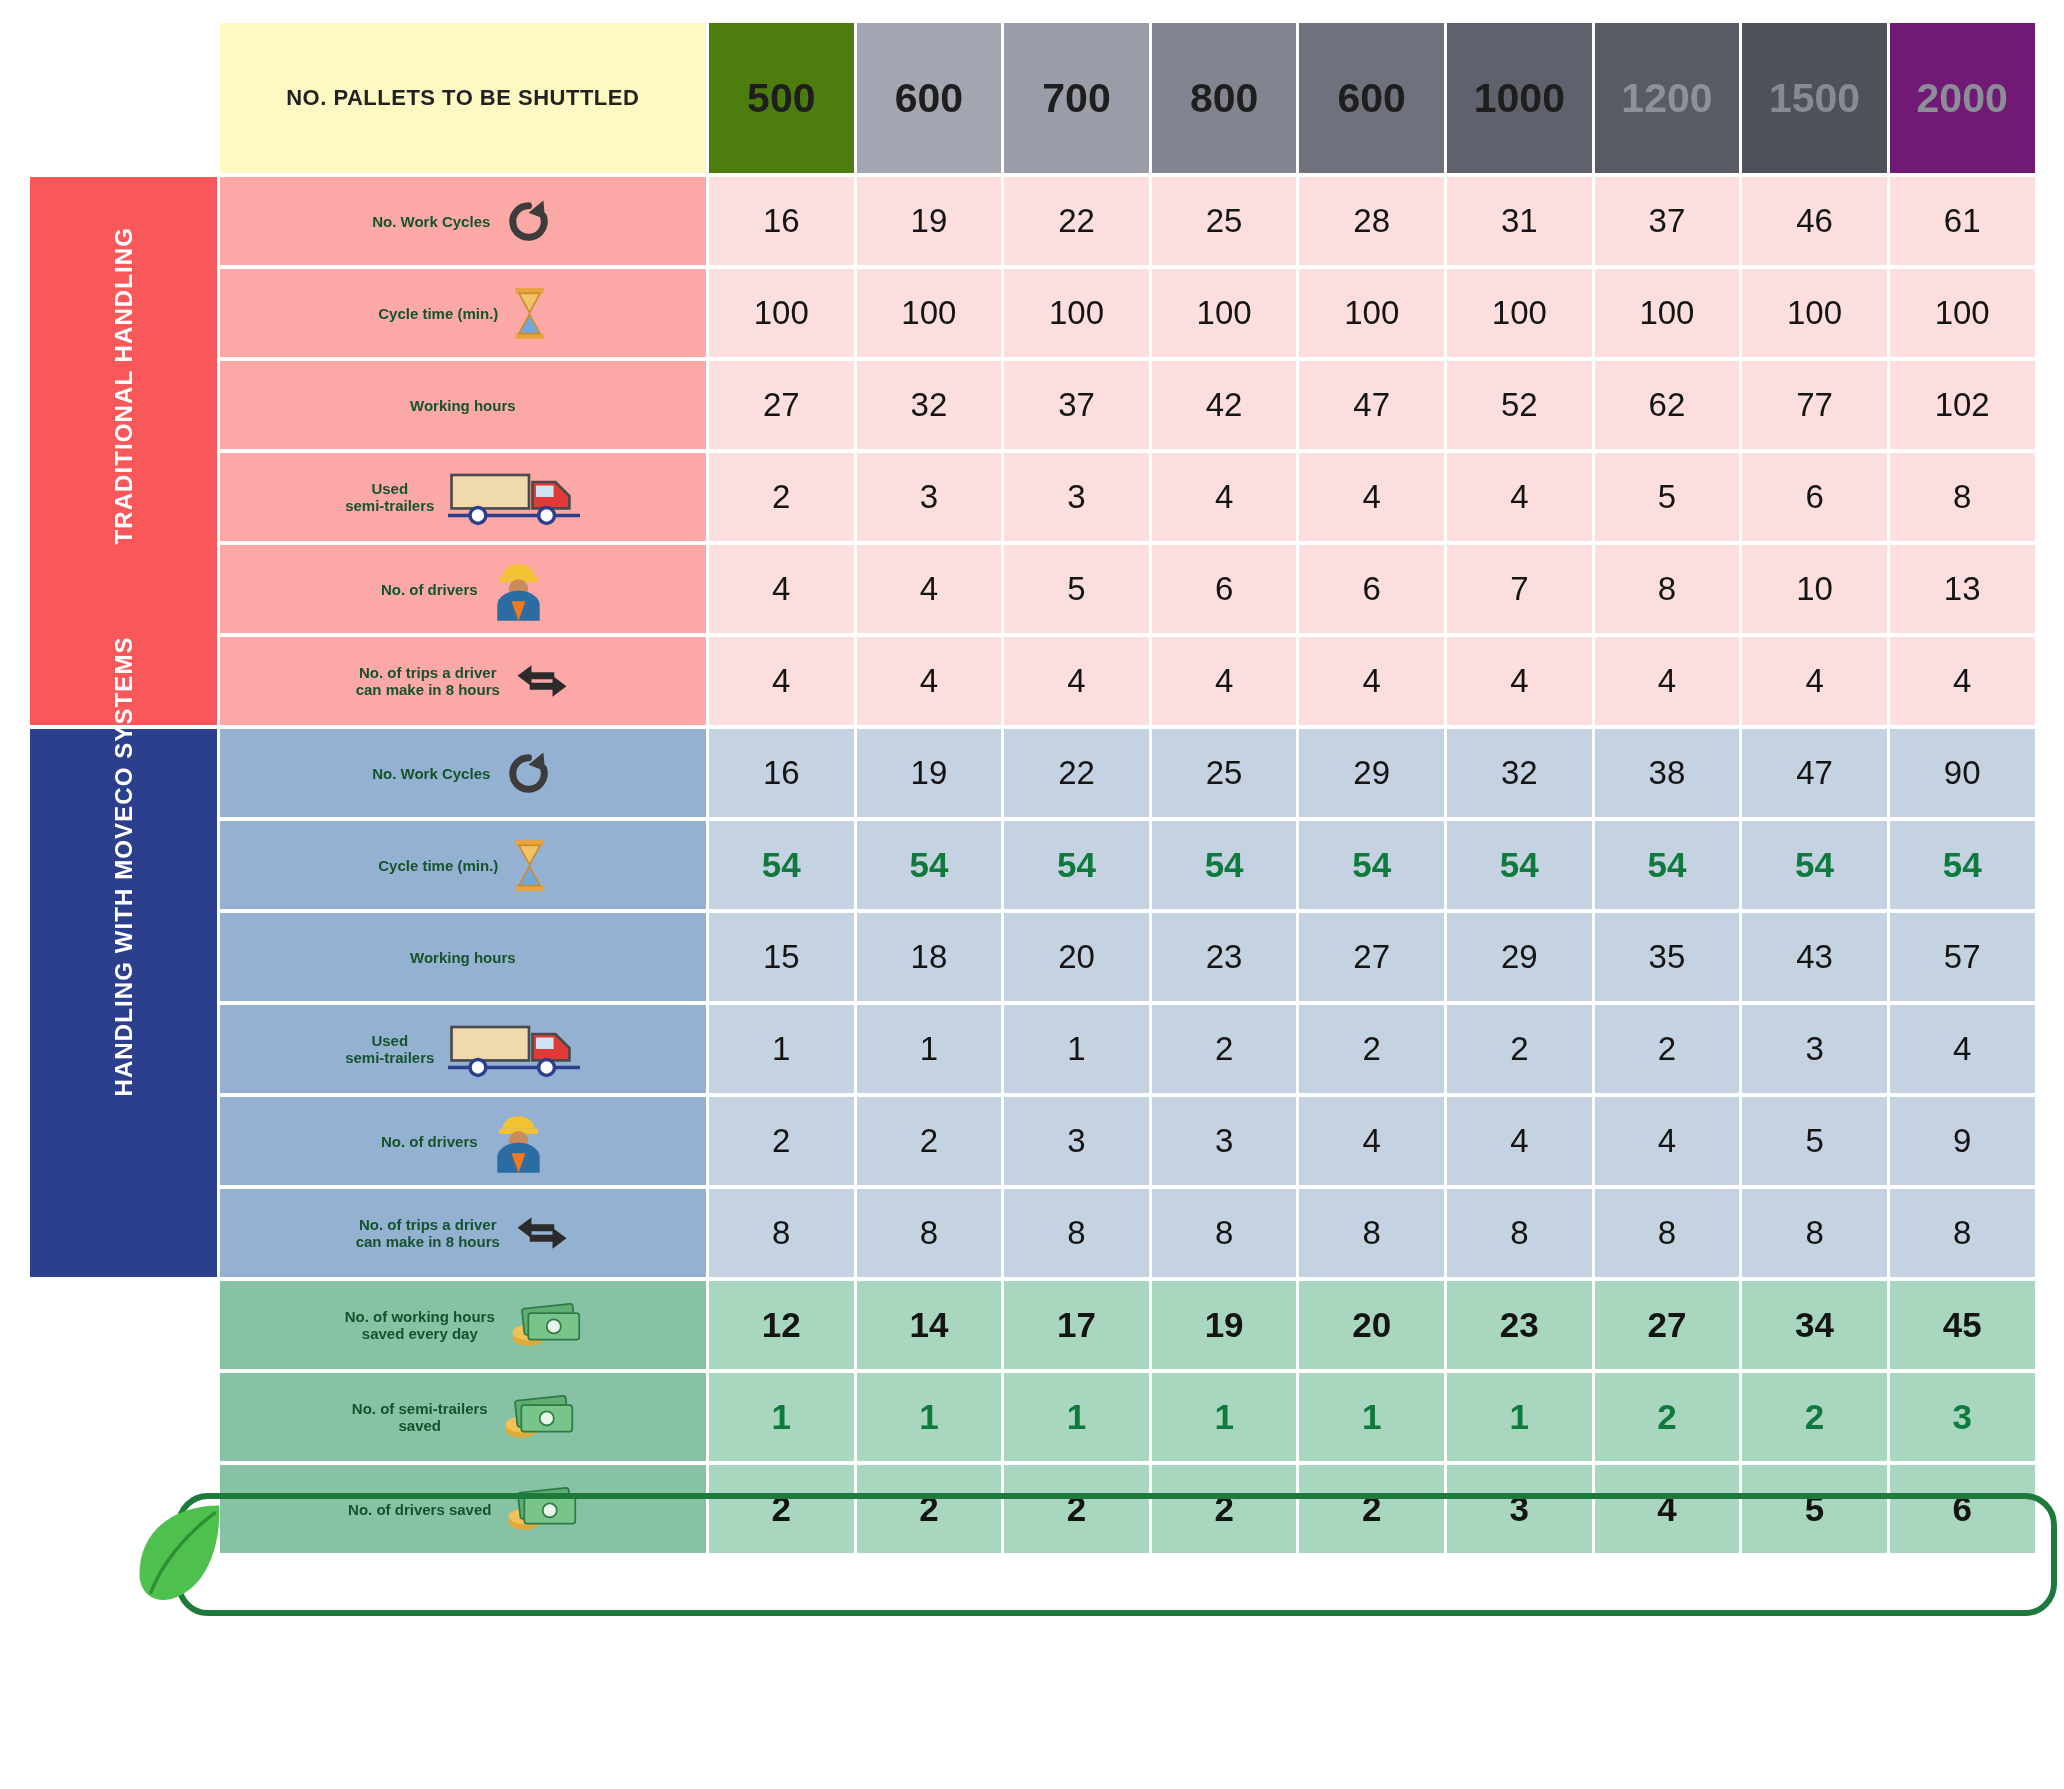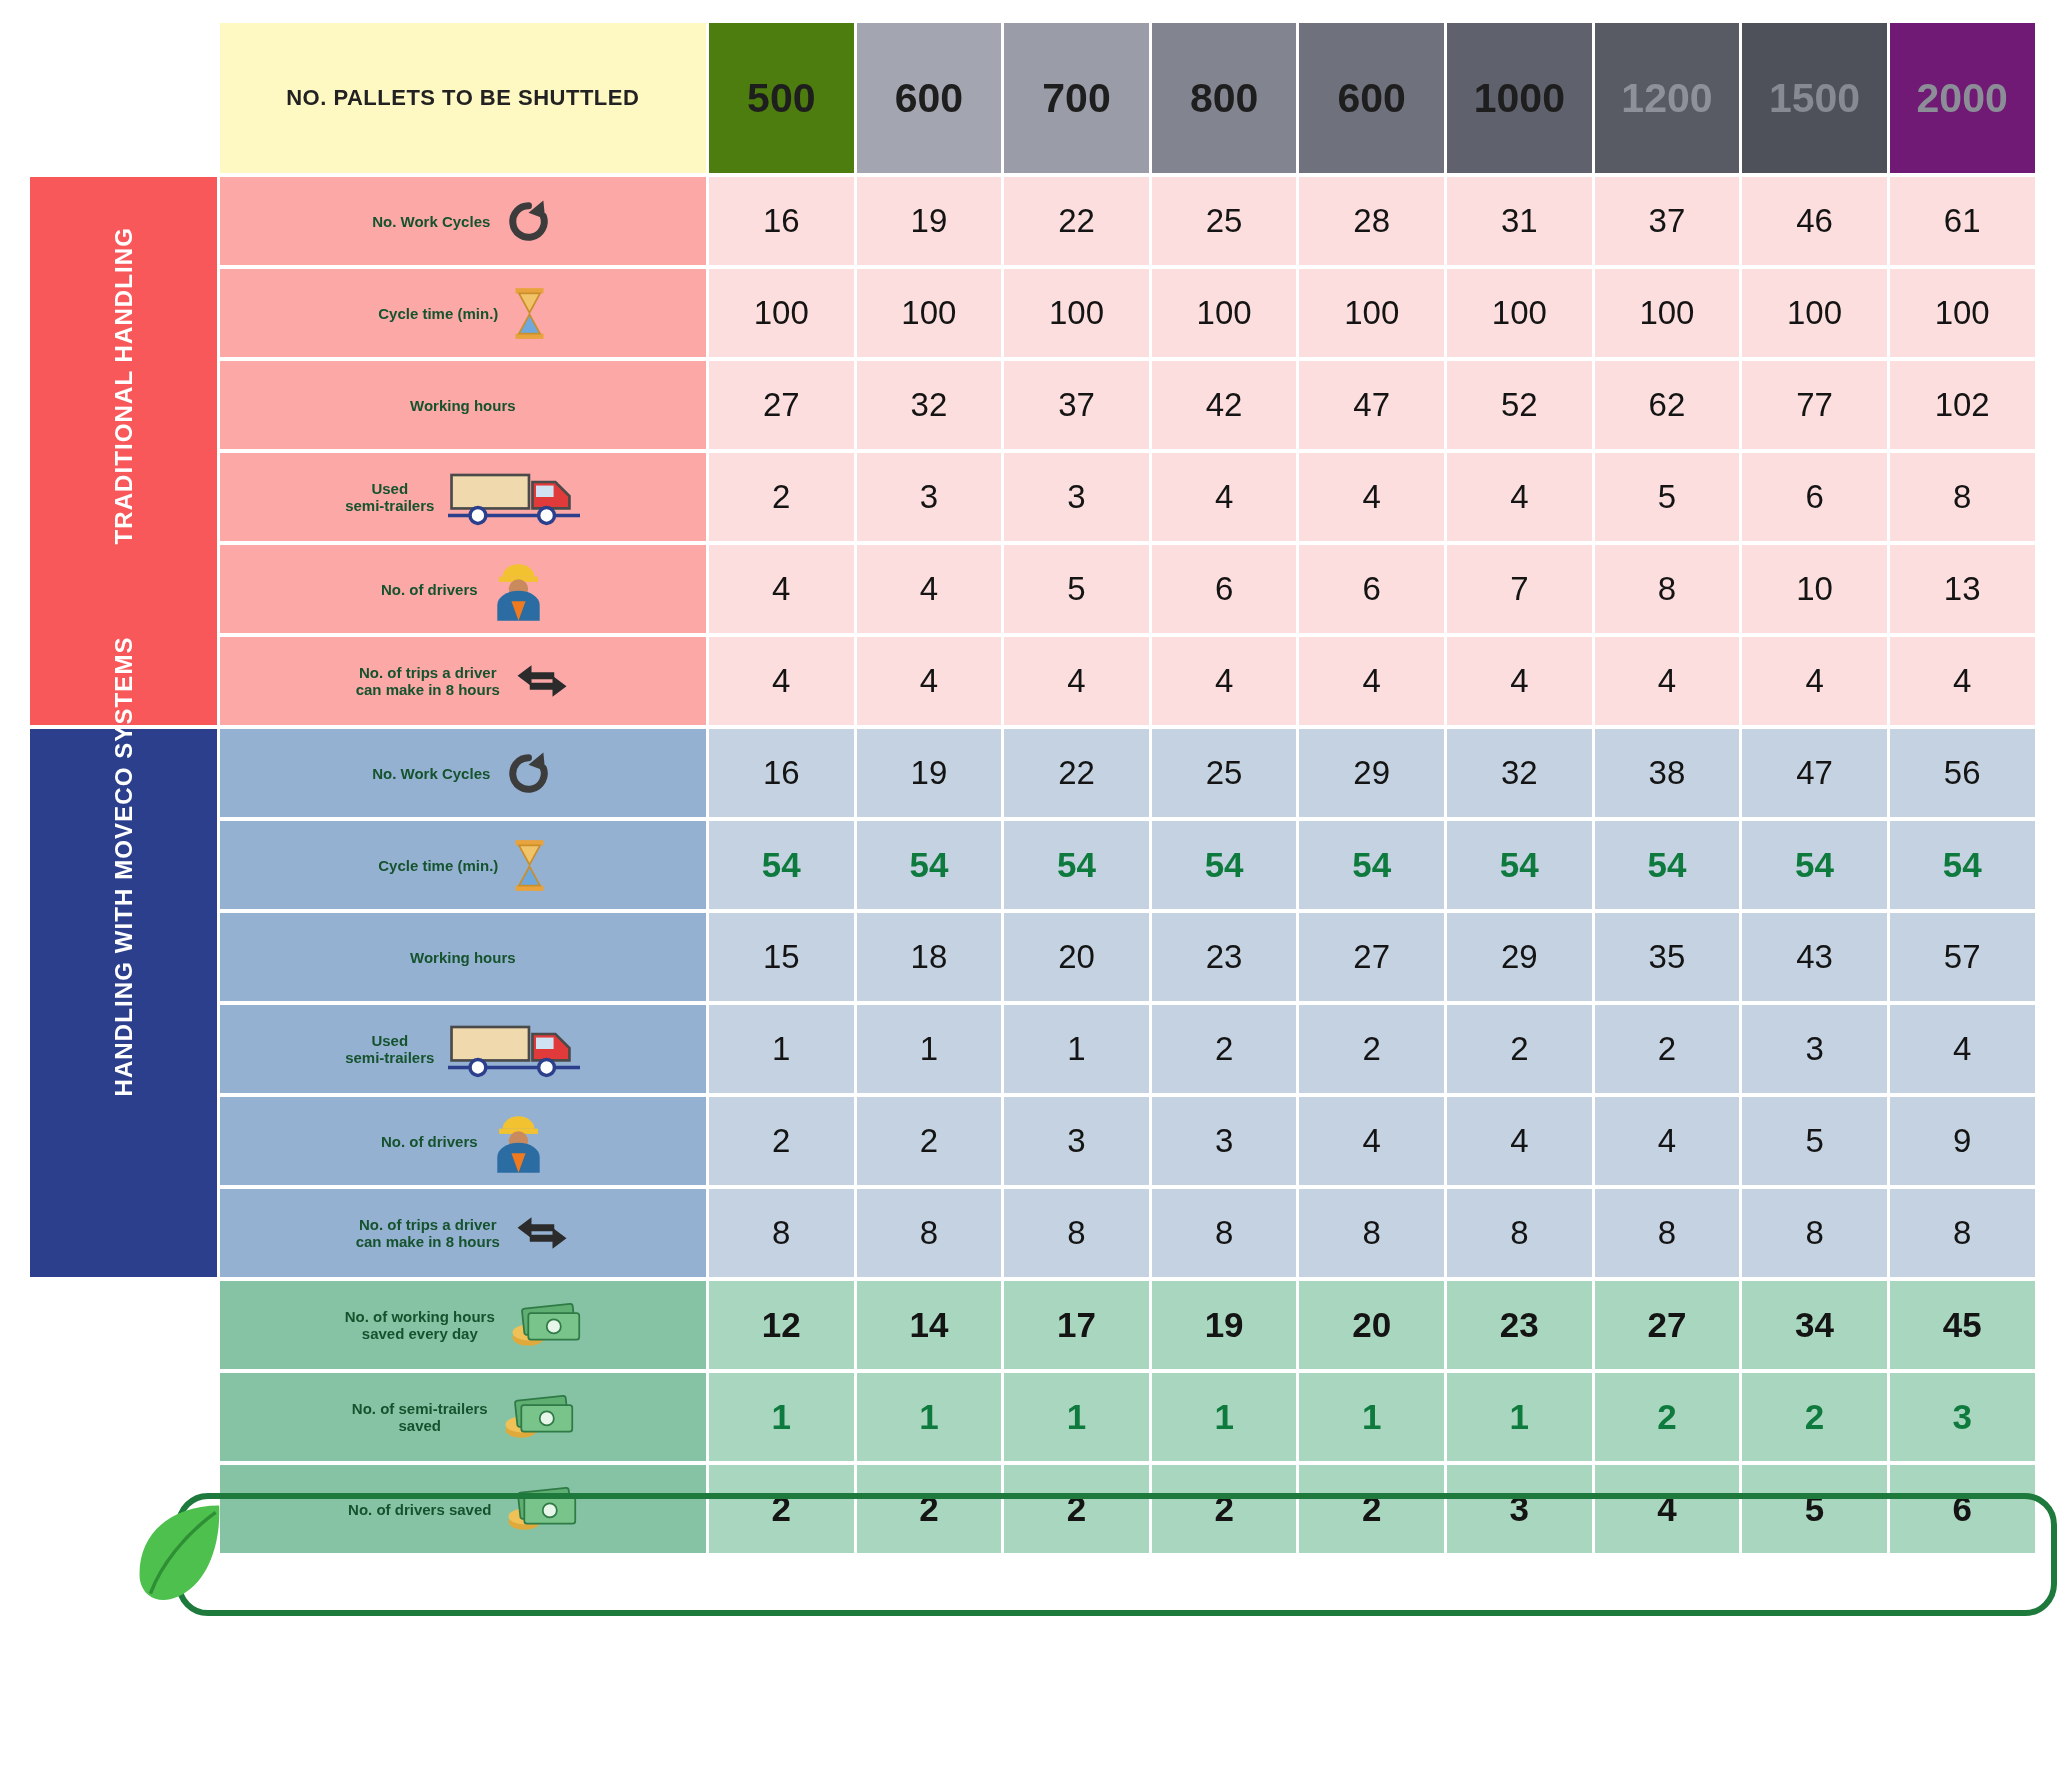--- a/index.html
+++ b/index.html
@@ -326,21 +326,21 @@
         </div>
       </td>
       <td class="v v-blue">16</td>
       <td class="v v-blue">19</td>
       <td class="v v-blue">22</td>
       <td class="v v-blue">25</td>
       <td class="v v-blue">29</td>
       <td class="v v-blue">32</td>
       <td class="v v-blue">38</td>
       <td class="v v-blue">47</td>
-      <td class="v v-blue">56</td>
+      <td class="v v-blue">90</td>
     </tr>
 
     <tr>
       <td class="rl rl-blue">
         <div class="inner">
           <span class="txt">Cycle time (min.)</span>
           <span class="ico">
             <svg width="35" height="55" viewBox="0 0 40 62">
                   <rect x="4" y="2" width="32" height="6" fill="#e8a33d"></rect>
                   <rect x="4" y="54" width="32" height="6" fill="#e8a33d"></rect>

